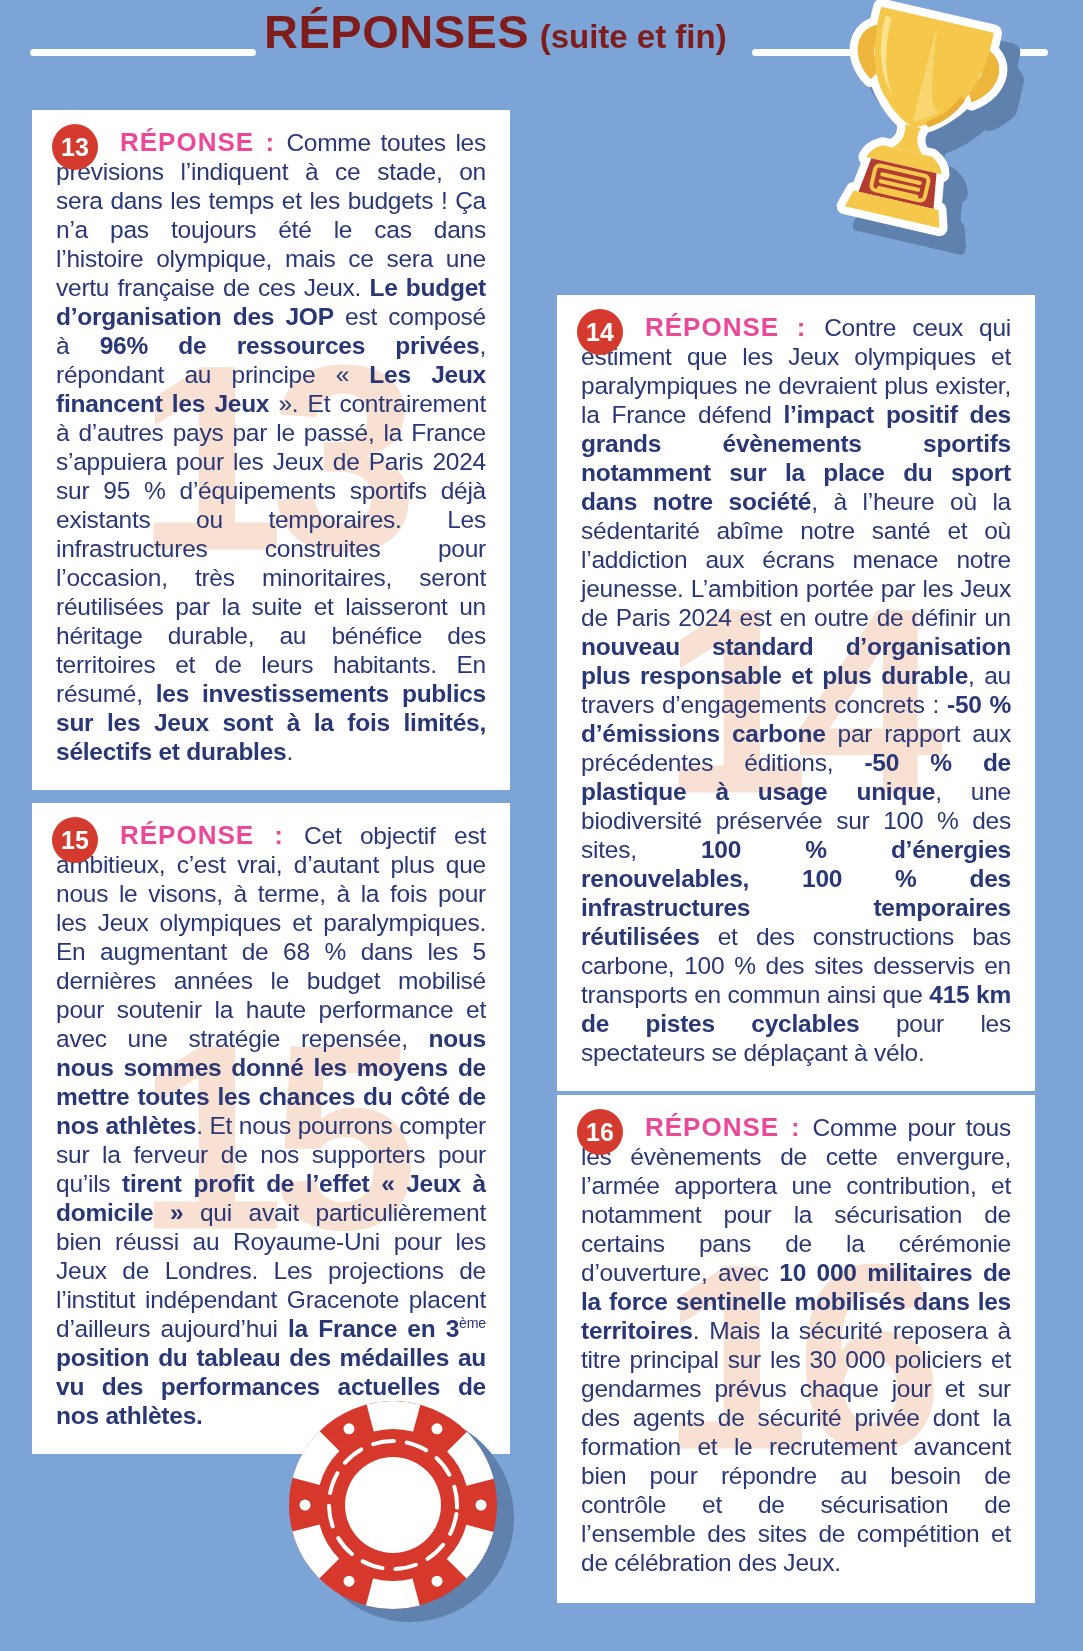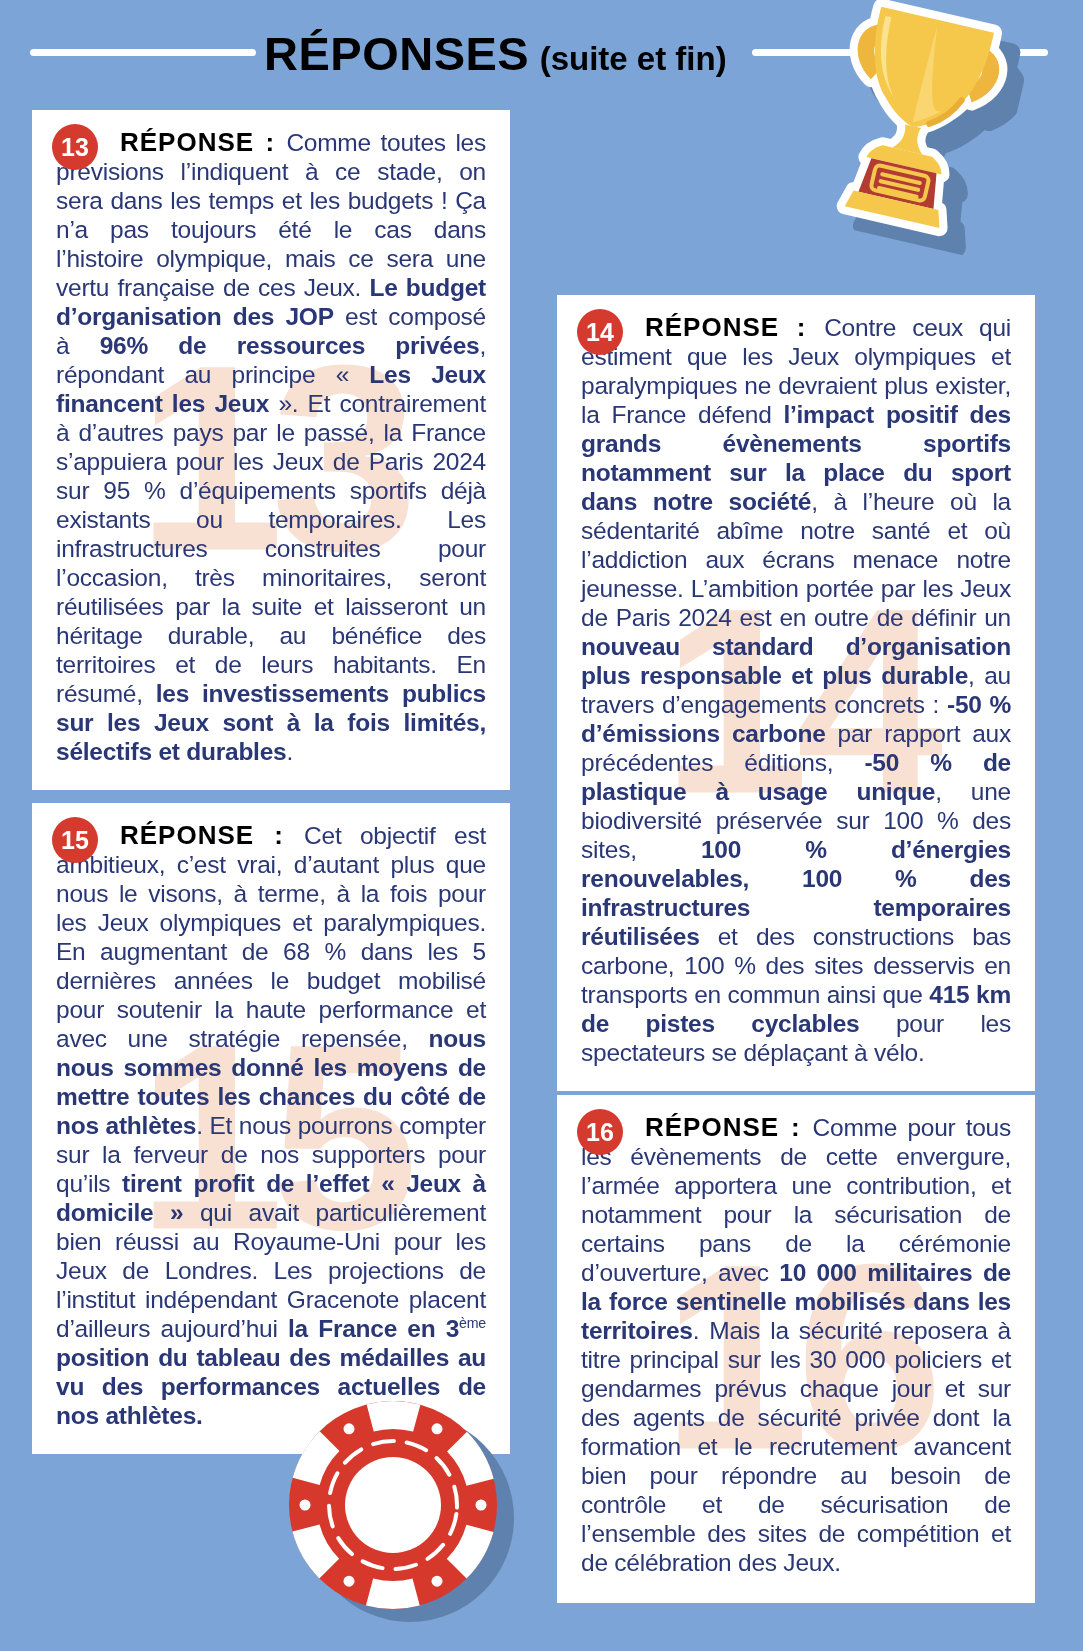--- a/index.html
+++ b/index.html
@@ -8,21 +8,21 @@
     background:#7CA4D6;
     font-family:"Liberation Sans","DejaVu Sans",sans-serif;
     position:relative;overflow:hidden;
   }
   .page{position:absolute;inset:0;}
 
   
   .rule{position:absolute;height:7px;background:#ffffff;border-radius:4px;top:49px;z-index:1;}
   .rule-left{left:30px;width:226px;}
   .rule-right{left:752px;width:296px;}
-  .title-wrap{position:absolute;left:264px;top:26px;z-index:1;color:#000000;white-space:nowrap;}
+  .title-wrap{position:absolute;left:264px;top:4px;z-index:1;color:#7f1d1d;white-space:nowrap;}
   .title-main{font-size:47px;font-weight:700;letter-spacing:0.5px;}
   .title-sub{font-size:33px;font-weight:700;margin-left:6px;}
 
   
   .trophy{position:absolute;left:826px;top:4px;width:186px;height:238px;z-index:2;transform:rotate(13deg);}
   .trophy svg{width:100%;height:100%;}
 
   
   .card{
     position:absolute;background:#ffffff;
@@ -41,21 +41,21 @@
   .badge{
     position:absolute;left:20px;top:14px;width:46px;height:46px;border-radius:50%;
     background:#D53A2E;color:#ffffff;font-weight:700;font-size:25px;
     display:flex;align-items:center;justify-content:center;z-index:2;
   }
   .body{
     position:relative;z-index:1;margin:0;
     color:#2A3776;font-size:24.5px;line-height:29px;
     text-align:justify;text-indent:64px;letter-spacing:-0.01em;
   }
-  .label{color:#000000;font-weight:700;font-size:26px;letter-spacing:1px;}
+  .label{color:#ec4899;font-weight:700;font-size:26px;letter-spacing:1px;}
   .b{font-weight:700;}
   sup{font-size:0.58em;line-height:0;}
   sup.b{font-weight:400;}
 
   
   .chip{position:absolute;left:283px;top:1395px;width:240px;height:240px;z-index:3;}
   .chip svg{width:100%;height:100%;}
 </style>
 </head>
 <body>

